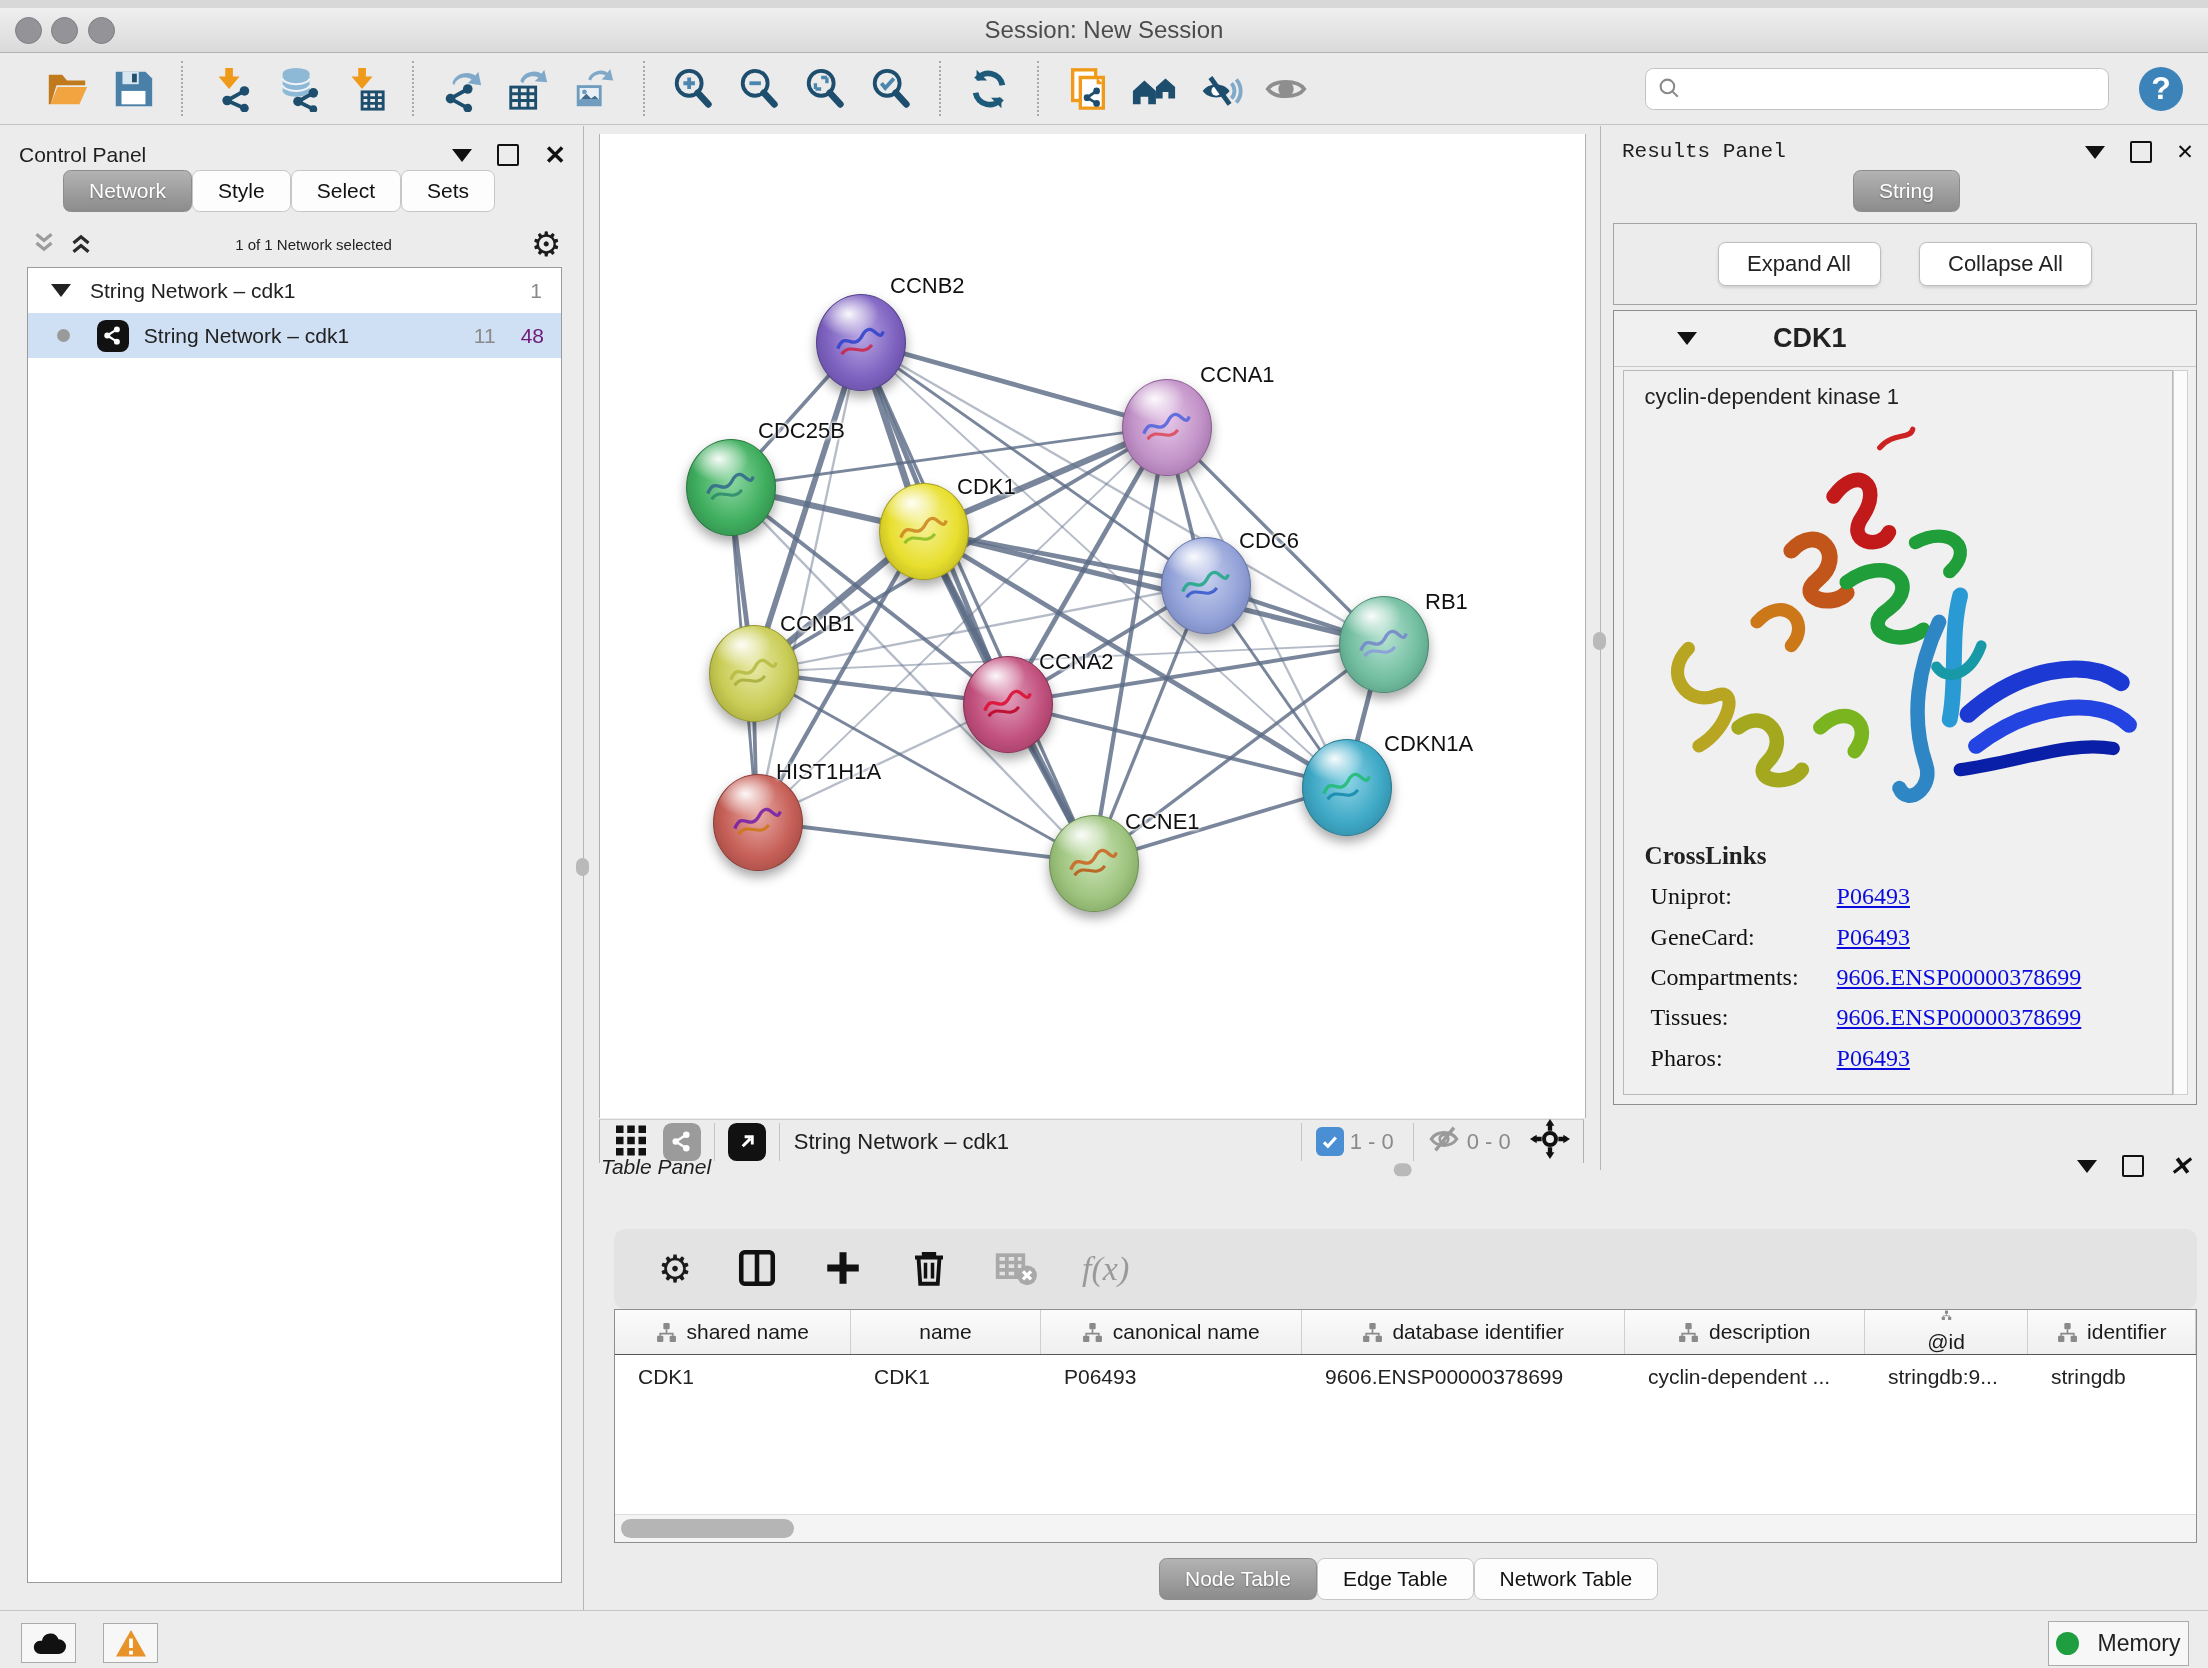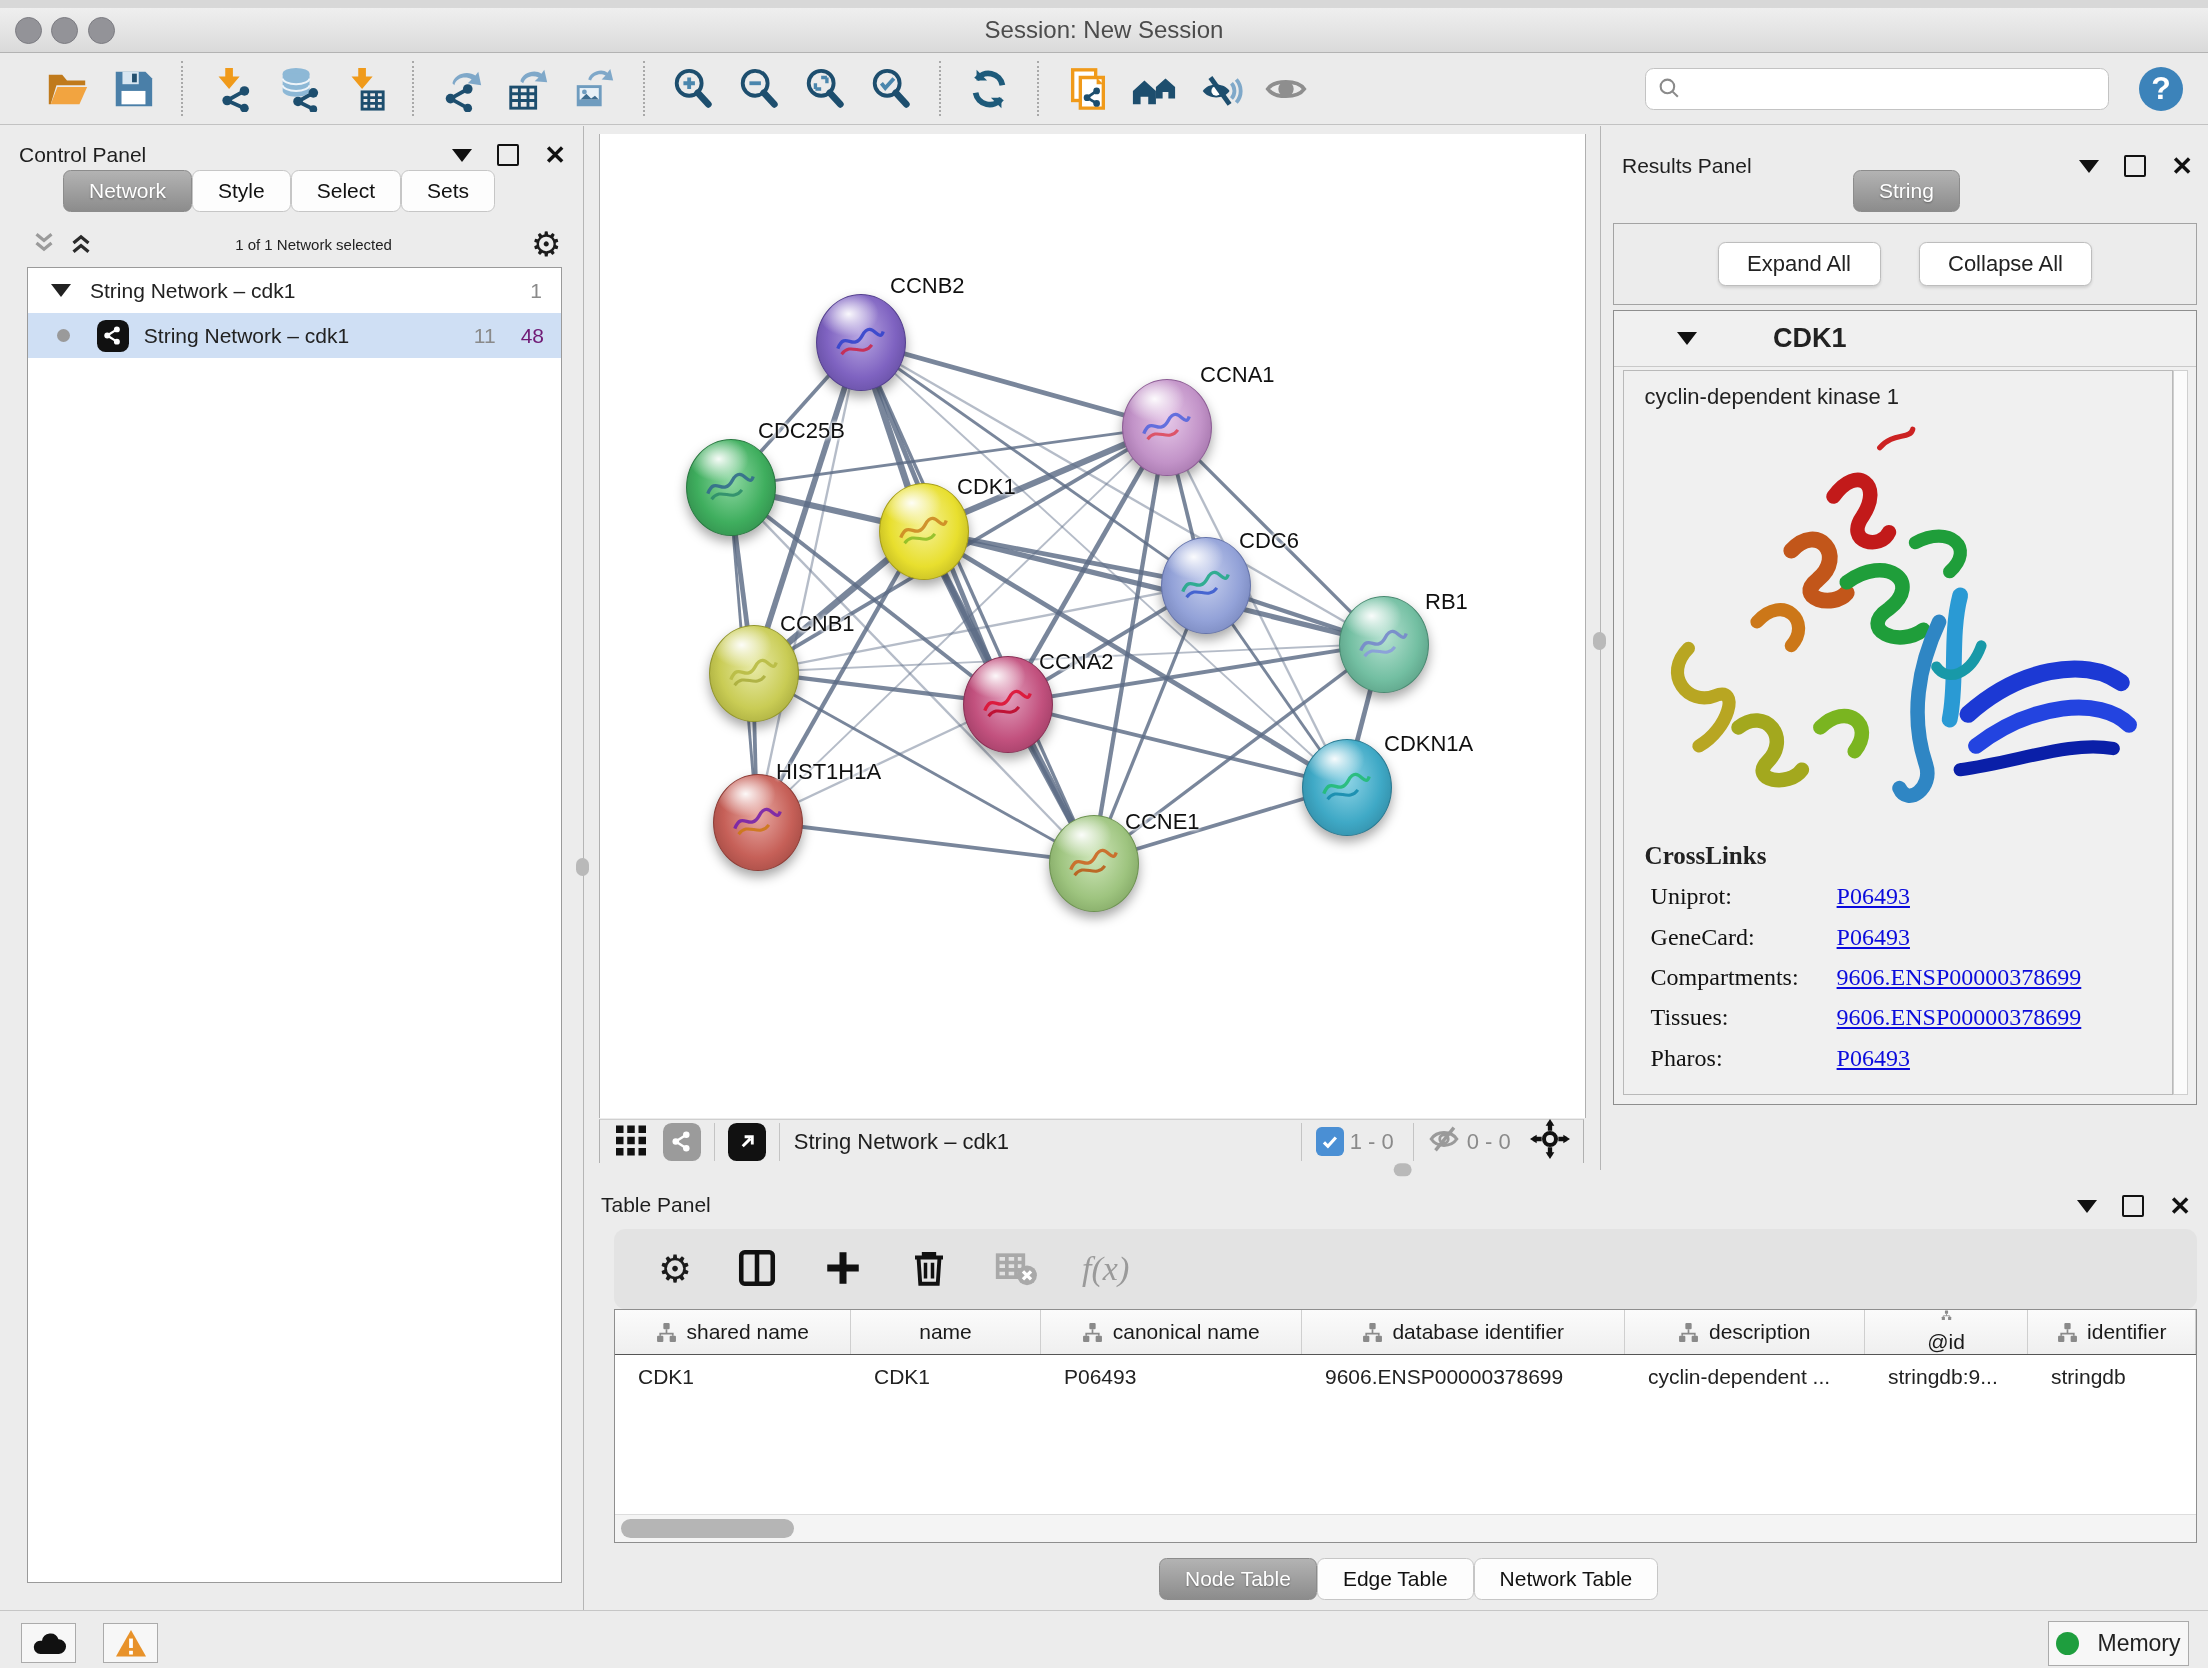--- a/index.html
+++ b/index.html
@@ -57,35 +57,35 @@
       text-shadow:0 0 3.8px #fff,0 0 3.8px #fff,0 0 3.8px #fff;}
   .netbar{left:599px;top:1111px;width:985px;height:44px;background:#ececec;border-top:1px solid #cfcfcf;
       border-left:1px solid #b0b0b0;border-right:1px solid #b0b0b0;
       display:flex;align-items:center;padding:0 13.3px;box-sizing:border-box;font-size:22px;}
   .nbsep{width:0;height:38px;border-left:1px solid #c4c4c4;margin:0 13.3px;}
   .blacksq{width:38px;height:38px;border-radius:8.6px;background:#111;display:flex;align-items:center;
       justify-content:center;color:#fff;font-size:25px;font-weight:bold;}
   .graysq{width:38px;height:38px;border-radius:8.6px;background:#9b9b9b;display:flex;align-items:center;justify-content:center;}
   .cntr{color:#8a8a8a;font-size:22px;margin:0 5.7px;}
   
-  .rp-header{left:1622px;top:142px;width:571px;height:32px;display:flex;align-items:center;}
+  .rp-header{left:1622px;top:123px;width:571px;height:32px;display:flex;align-items:flex-end;font-family:Liberation Mono, monospace;}
   .rp-box{left:1613px;top:215px;width:584px;height:82px;border:1.9px solid #a3a3a3;box-sizing:border-box;
       display:flex;align-items:center;justify-content:center;gap:38px;background:#ececec;}
   .rbtn{height:42px;padding:0 28.5px;background:#fff;border:1px solid #bdbdbd;border-radius:7.6px;
       font-size:22px;display:flex;align-items:center;box-shadow:0 1.9px 2.9px rgba(0,0,0,.12);}
   .rp-sect{left:1613px;top:302px;width:584px;height:795px;border:1.9px solid #8e8e8e;background:#f0f0f0;box-sizing:border-box;}
   .rp-secthead{height:55px;display:flex;align-items:center;border-bottom:1.9px solid #c9c9c9;}
   .rp-inner{position:absolute;left:8.6px;top:59px;right:23px;bottom:9.5px;border:1px solid #b9b9b9;background:#f0f0f0;}
   .rp-scroll{position:absolute;right:7.6px;top:59px;width:13.3px;bottom:9.5px;background:#fbfbfb;border:1px solid #cfcfcf;}
   .xl{font-family:"Liberation Serif",serif;}
   .xl-row{display:flex;font-size:24px;margin:13.3px 0 0 27px;}
   .xl-label{width:186px;color:#111;}
   .xl-link{color:#0b0bdd;text-decoration:underline;}
   
-  .tp-header{left:601px;top:1177px;width:1590px;height:32px;display:flex;align-items:flex-end;}
+  .tp-header{left:601px;top:1147px;width:1590px;height:32px;display:flex;align-items:flex-start;font-style:italic;}
   .tp-toolbar{left:614px;top:1221px;width:1583px;height:80px;background:#e3e3e3;border-radius:11.4px;
       display:flex;align-items:center;gap:44px;padding-left:44px;box-sizing:border-box;}
   .fx{font-family:"Liberation Serif",serif;font-style:italic;font-size:34px;color:#9a9a9a;}
   .tablebox{left:614px;top:1301px;width:1583px;height:234px;background:#fff;border:1.9px solid #8e8e8e;box-sizing:border-box;}
   .thead{display:flex;height:44px;background:linear-gradient(#fbfbfb,#efefef);border-bottom:1.9px solid #555;}
   .th{display:flex;align-items:center;justify-content:center;gap:9.5px;font-size:21px;color:#1a1a1a;
       border-right:1px solid #cfcfcf;box-sizing:border-box;overflow:hidden;}
   .trow{display:flex;height:44px;font-size:21px;}
   .td{display:flex;align-items:center;padding-left:23px;box-sizing:border-box;overflow:hidden;white-space:nowrap;}
   .hscroll{position:absolute;left:0;bottom:0;width:100%;height:27px;background:#f4f4f4;border-top:1px solid #ddd;}

